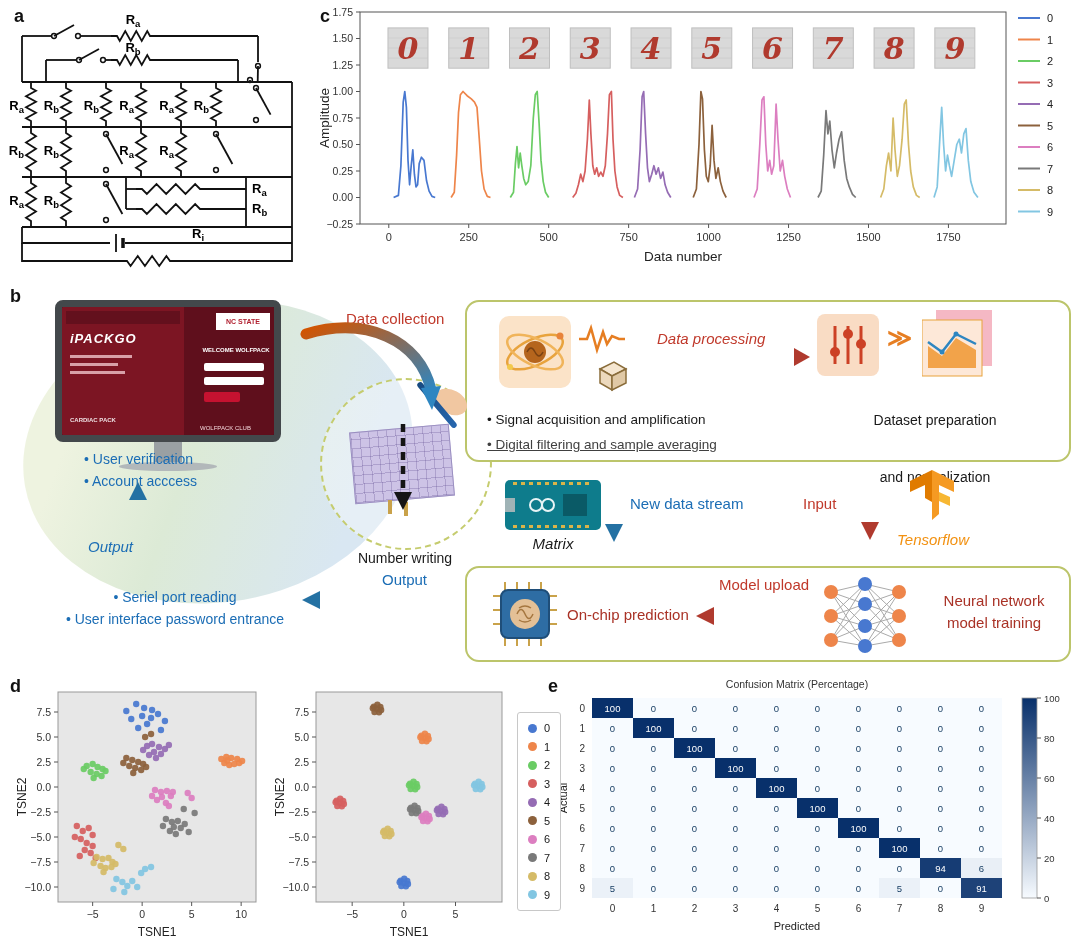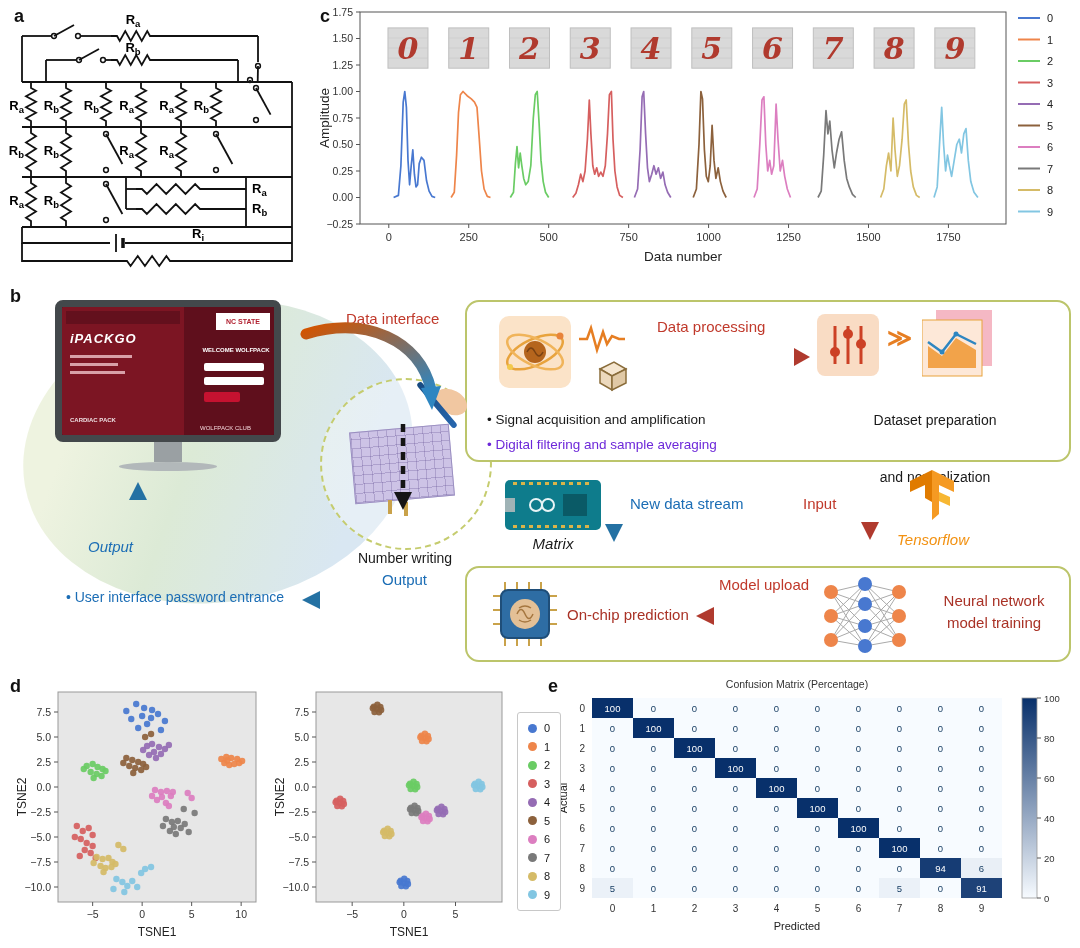--- a/index.html
+++ b/index.html
@@ -260,26 +260,31 @@
         <div style="position:absolute;left:128px;top:40px;width:92px;text-align:center;color:#fff;font-size:6px;font-weight:bold;">WELCOME WOLFPACK</div>
         <div style="position:absolute;left:142px;top:56px;width:60px;height:8px;background:#fff;border-radius:2px;"></div>
         <div style="position:absolute;left:142px;top:70px;width:60px;height:8px;background:#fff;border-radius:2px;"></div>
         <div style="position:absolute;left:142px;top:85px;width:36px;height:10px;background:#c51230;border-radius:2px;"></div>
         <div style="position:absolute;left:138px;top:118px;color:#f4d8dc;font-size:6px;">WOLFPACK CLUB</div>
       </div>
       <div style="width:28px;height:20px;background:#9aa0a3;margin:0 auto;"></div>
       <div style="width:98px;height:9px;background:#b2b8ba;border-radius:50%;margin:0 auto;"></div>
     </div>
 
+    <div class="abs blue t14" style="left:84px;top:160px;z-index:3">
+      <div class="bullet-line">• User verification</div>
+      <div class="bullet-line">• Account acccess</div>
+    </div>
     <div class="abs blue it t15" style="left:88px;top:250px;z-index:3">Output</div>
     <div class="abs blue t14 ctr" style="left:20px;top:298px;width:310px;z-index:3">
+      <div class="bullet-line">• Seriel port reading</div>
       <div class="bullet-line">• User interface password entrance</div>
     </div>
     <div class="abs blue t15" style="left:382px;top:283px;z-index:3">Output</div>
-    <div class="abs red t15" style="left:346px;top:22px;z-index:3">Data interface</div>
+    <div class="abs red t15" style="left:346px;top:22px;z-index:3">Data collection</div>
 
     <div style="position:absolute;left:320px;top:90px;width:172px;height:172px;border:2px dashed #c5cc6e;border-radius:50%;background:rgba(255,255,255,.35);z-index:1;"></div>
     <div style="position:absolute;left:352px;top:140px;width:100px;height:72px;background:#cdc3e6;border:1px solid #9a8fc0;transform:rotate(-5deg);z-index:2;background-image:repeating-linear-gradient(0deg,rgba(90,70,140,.28) 0 1px,transparent 1px 9px),repeating-linear-gradient(90deg,rgba(90,70,140,.28) 0 1px,transparent 1px 9px);"></div>
     <div style="position:absolute;left:388px;top:212px;width:4px;height:14px;background:#c9a24a;z-index:2;"></div>
     <div style="position:absolute;left:404px;top:214px;width:4px;height:14px;background:#c9a24a;z-index:2;"></div>
     <div style="position:absolute;left:408px;top:114px;width:58px;height:6px;background:linear-gradient(90deg,#174a80,#2766ae);border-radius:3px;transform:rotate(50deg);z-index:4;"></div>
     <div style="position:absolute;left:434px;top:102px;width:34px;height:24px;background:#f1c7a1;border-radius:50%;transform:rotate(28deg);z-index:3;"></div>
     <div class="abs t14 ctr" style="left:325px;top:262px;width:160px;color:#1a1a1a;z-index:3">Number writing</div>
 
     <div class="flowbox" style="left:465px;top:12px;width:606px;height:162px;">
@@ -293,41 +298,41 @@
         <circle cx="11" cy="51" r="3" fill="#f2c94c"></circle>
       </svg>
       <svg width="46" height="30" style="position:absolute;left:112px;top:22px;">
         <polyline points="0,15 8,15 12,4 18,26 24,8 28,20 33,12 40,15 46,15" stroke="#e67e22" stroke-width="2.5" fill="none"></polyline>
       </svg>
       <svg width="38" height="38" style="position:absolute;left:126px;top:54px;">
         <polygon points="7,13 21,6 33,13 19,20" fill="#f5e6d0" stroke="#8a6d3b" stroke-width="1.5"></polygon>
         <polygon points="7,13 19,20 19,34 7,27" fill="#ecd9bd" stroke="#8a6d3b" stroke-width="1.5"></polygon>
         <polygon points="19,20 33,13 33,27 19,34" fill="#e0c9a6" stroke="#8a6d3b" stroke-width="1.5"></polygon>
       </svg>
-      <div class="abs red t15" style="left:190px;top:16px;width:160px;">Data processing</div>
+      <div class="abs red t15" style="left:190px;top:28px;width:160px;font-style:italic;">Data processing</div>
       <svg width="62" height="62" style="position:absolute;left:350px;top:12px;">
         <rect width="62" height="62" rx="8" fill="#f9dcc4"></rect>
         <line x1="18" y1="12" x2="18" y2="50" stroke="#cc4125" stroke-width="3"></line>
         <line x1="31" y1="12" x2="31" y2="50" stroke="#cc4125" stroke-width="3"></line>
         <line x1="44" y1="12" x2="44" y2="50" stroke="#cc4125" stroke-width="3"></line>
         <circle cx="18" cy="38" r="5" fill="#cc4125"></circle>
         <circle cx="31" cy="20" r="5" fill="#cc4125"></circle>
         <circle cx="44" cy="30" r="5" fill="#cc4125"></circle>
       </svg>
       <div class="abs" style="left:420px;top:22px;font-size:24px;font-weight:bold;color:#e67e22;">≫</div>
       <svg width="72" height="68" style="position:absolute;left:455px;top:8px;">
         <rect x="14" y="0" width="56" height="56" fill="#f5b8c4"></rect>
         <rect x="0" y="10" width="60" height="56" fill="#fde8d8" stroke="#e8a33d"></rect>
         <path d="M6,58 L6,36 L20,46 L34,28 L54,40 L54,58 Z" fill="#f2a34a"></path>
         <polyline points="6,32 20,42 34,24 54,34" stroke="#2e86c1" stroke-width="2.5" fill="none"></polyline>
         <circle cx="20" cy="42" r="2.5" fill="#2e86c1"></circle>
         <circle cx="34" cy="24" r="2.5" fill="#2e86c1"></circle>
       </svg>
       <div class="abs t13" style="left:20px;top:110px;color:#1a1a1a;">• Signal acquisition and amplification</div>
-      <div class="abs t13" style="left:20px;top:135px;color:#6d28d9;">• Digital filtering and sample averaging</div>
+      <div class="abs t13" style="left:20px;top:135px;color:#404040;text-decoration:underline;">• Digital filtering and sample averaging</div>
       <div class="abs t14 ctr" style="left:352px;top:110px;width:232px;color:#1a1a1a;">Dataset preparation</div>
       <div class="abs t14 ctr" style="left:352px;top:134px;width:232px;color:#1a1a1a;margin-top:33px;">and normalization</div>
     </div>
 
     <div style="position:absolute;left:505px;top:192px;width:96px;height:50px;background:#0e7c8c;border-radius:5px;z-index:2;">
       <div style="position:absolute;left:58px;top:14px;width:24px;height:22px;background:#0a5a66;"></div>
       <div style="position:absolute;left:0;top:18px;width:10px;height:14px;background:#9fb3b6;"></div>
       <svg width="34" height="18" style="position:absolute;left:20px;top:16px;">
         <circle cx="11" cy="9" r="6" fill="none" stroke="#e8f4f6" stroke-width="2"></circle>
         <circle cx="23" cy="9" r="6" fill="none" stroke="#e8f4f6" stroke-width="2"></circle>

